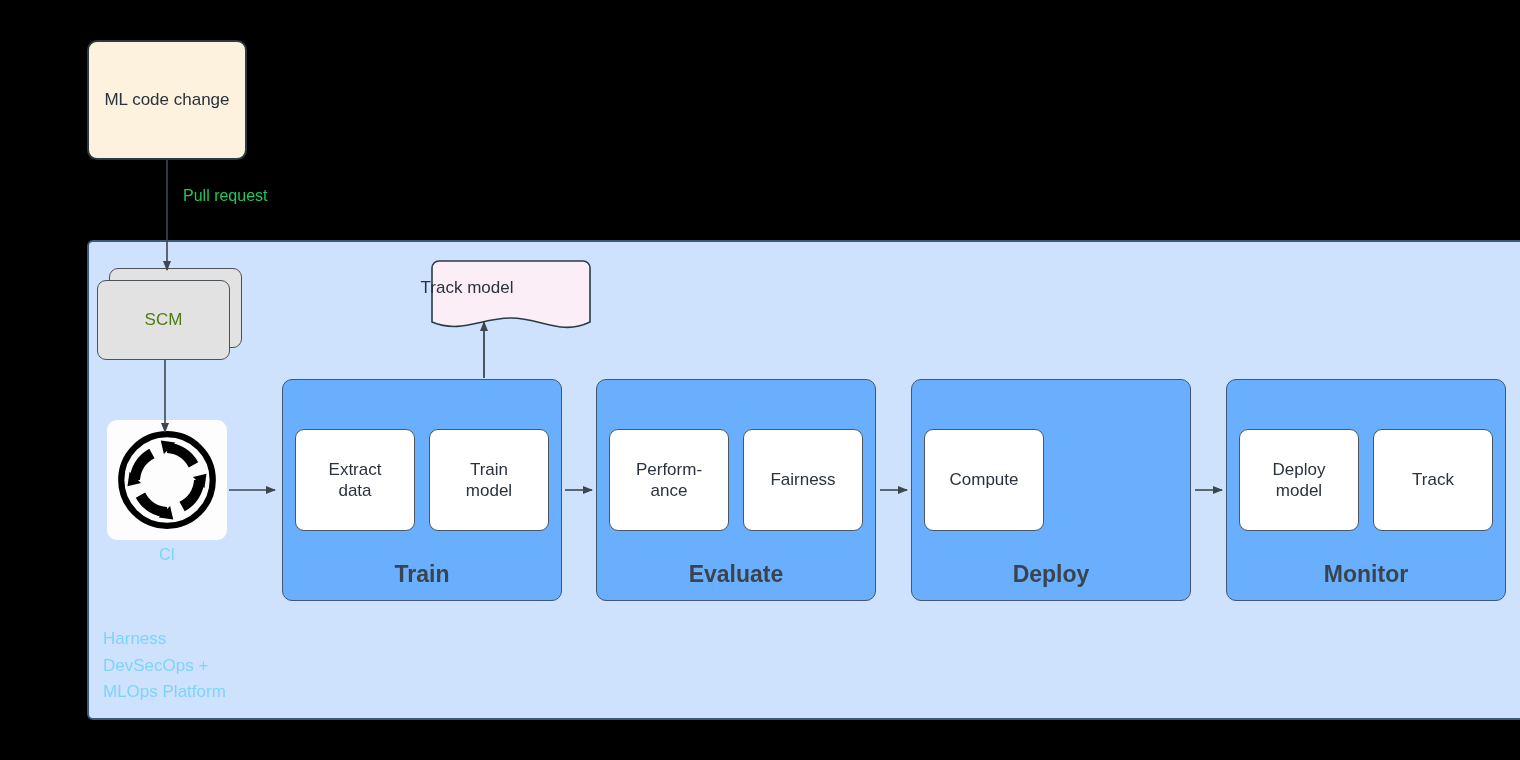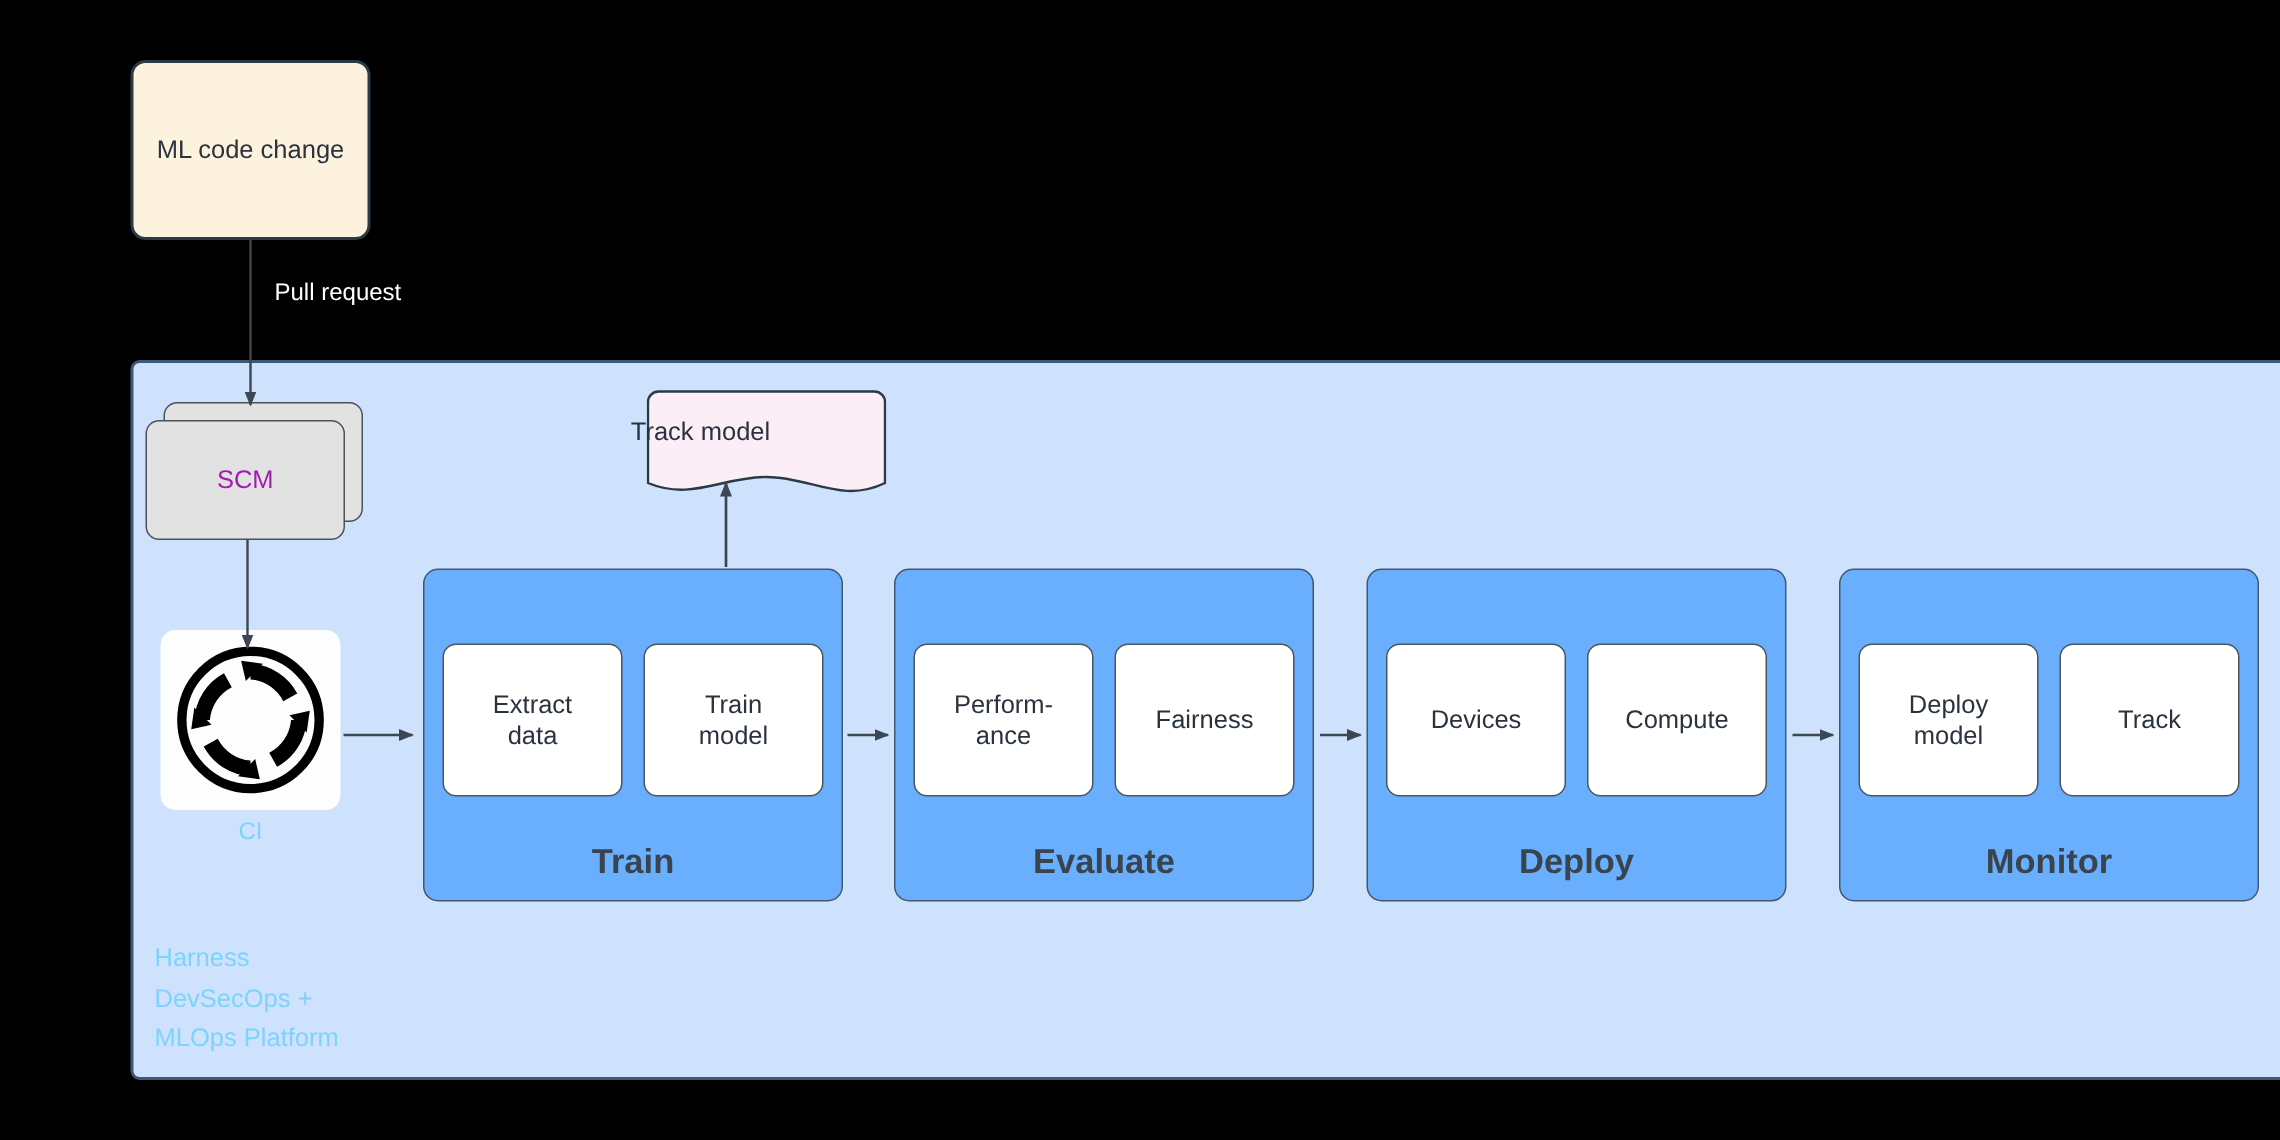--- a/index.html
+++ b/index.html
@@ -41,21 +41,21 @@
     height: 120px;
     background: #fdf2dd;
     border: 2px solid #2a3b45;
     border-radius: 10px;
     font-size: 17px;
   }
 
   
   .edge-label {
     position: absolute;
-    color: #ffffff;
+    color: #22c55e;
     font-size: 16px;
     white-space: nowrap;
   }
   .pull-request-label { left: 136px; top: 187px; }
 
   
   .platform {
     position: absolute;
     left: 40px;
     top: 240px;
@@ -102,21 +102,21 @@
     width: 133px;
     height: 80px;
     background: #e2e2e2;
     border: 1.6px solid #4c5358;
     border-radius: 9px;
     box-sizing: border-box;
     display: flex;
     align-items: center;
     justify-content: center;
     font-size: 17px;
-    color: #a21caf;
+    color: #4d7c0f;
   }
 
   
   .ci-tile {
     position: absolute;
     left: 60px;
     top: 420px;
     width: 120px;
     height: 120px;
     background: #fdfdfd;
@@ -283,21 +283,20 @@
     <div class="stage-cards">
       <div class="card">Perform-
 ance</div>
       <div class="card">Fairness</div>
     </div>
     <div class="stage-title">Evaluate</div>
   </div>
 
   <div class="stage stage-deploy">
     <div class="stage-cards">
-      <div class="card">Devices</div>
       <div class="card">Compute</div>
     </div>
     <div class="stage-title">Deploy</div>
   </div>
 
   <div class="stage stage-monitor">
     <div class="stage-cards">
       <div class="card">Deploy
 model</div>
       <div class="card">Track</div>

